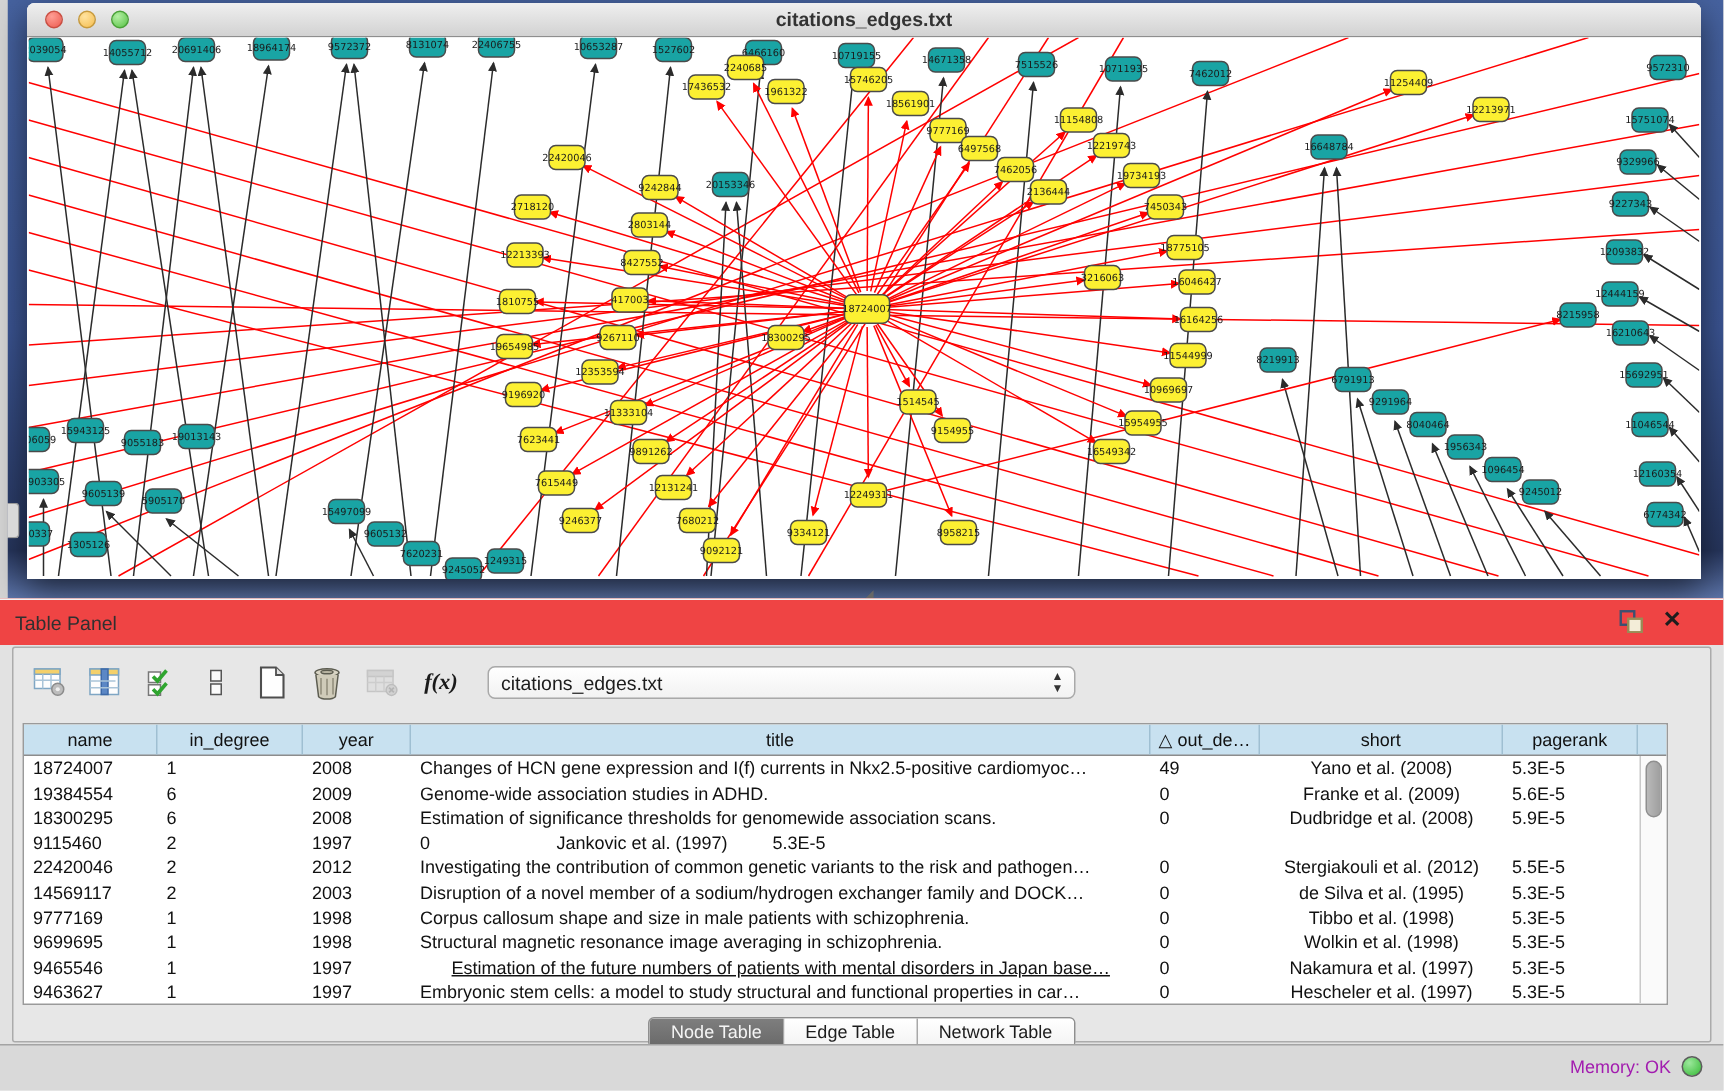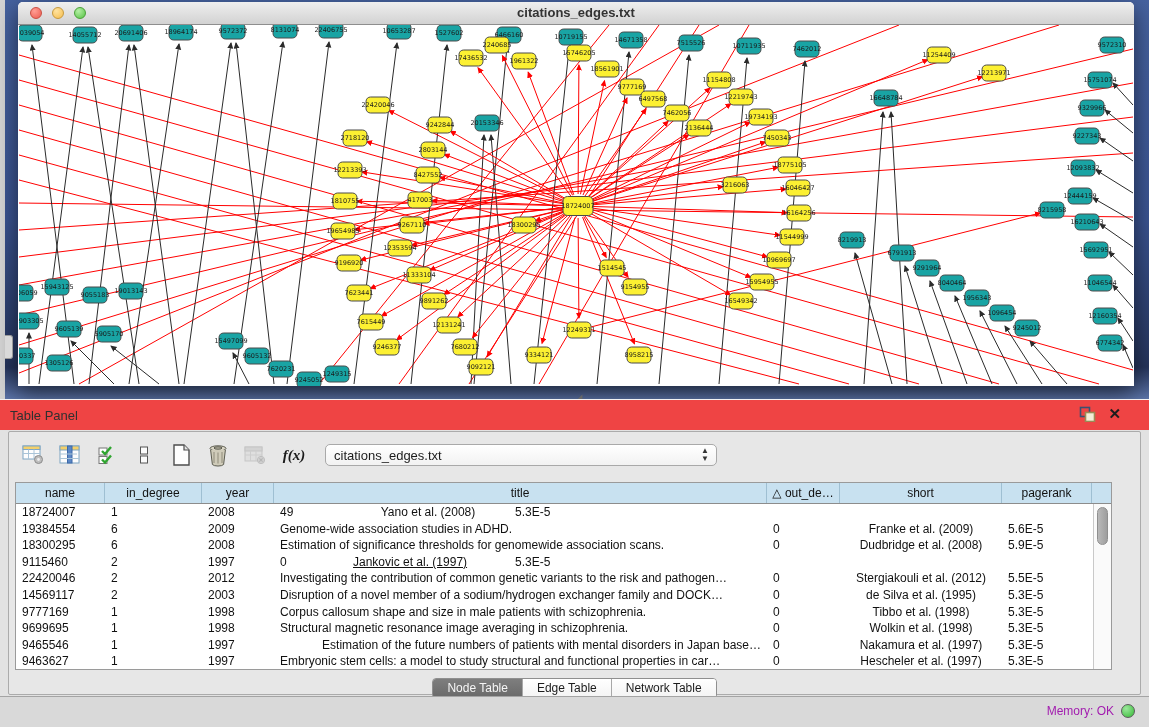--- a/index.html
+++ b/index.html
@@ -764,20 +764,21 @@
             <div class="th" style="width: 493px;">title</div>
             <div class="th" style="width: 73px;">△ out_de…</div>
             <div class="th" style="width: 162px;">short</div>
             <div class="th" style="width: 90px;">pagerank</div>
           </div>
         <div class="tbody" id="tbody">
             <div class="tr">
               <div class="td" style="width: 89px; text-align: left;">18724007</div>
               <div class="td" style="width: 97px; text-align: left;">1</div>
               <div class="td" style="width: 72px; text-align: left;">2008</div>
+              <div class="td" style="width: 493px; text-align: left;">Changes of HCN gene expression and I(f) currents in Nkx2.5-positive cardiomyoc…</div>
               <div class="td" style="width: 73px; text-align: left;">49</div>
               <div class="td" style="width: 162px; text-align: center;">Yano et al. (2008)</div>
               <div class="td" style="width: 90px; text-align: left;">5.3E-5</div>
             </div>
             <div class="tr">
               <div class="td" style="width: 89px; text-align: left;">19384554</div>
               <div class="td" style="width: 97px; text-align: left;">6</div>
               <div class="td" style="width: 72px; text-align: left;">2009</div>
               <div class="td" style="width: 493px; text-align: left;">Genome-wide association studies in ADHD.</div>
               <div class="td" style="width: 73px; text-align: left;">0</div>
@@ -791,21 +792,21 @@
               <div class="td" style="width: 493px; text-align: left;">Estimation of significance thresholds for genomewide association scans.</div>
               <div class="td" style="width: 73px; text-align: left;">0</div>
               <div class="td" style="width: 162px; text-align: center;">Dudbridge et al. (2008)</div>
               <div class="td" style="width: 90px; text-align: left;">5.9E-5</div>
             </div>
             <div class="tr">
               <div class="td" style="width: 89px; text-align: left;">9115460</div>
               <div class="td" style="width: 97px; text-align: left;">2</div>
               <div class="td" style="width: 72px; text-align: left;">1997</div>
               <div class="td" style="width: 73px; text-align: left;">0</div>
-              <div class="td" style="width: 162px;  text-decoration: underline;">Jankovic et al. (1997)</div>
+              <div class="td" style="width: 162px; text-align: center;">Jankovic et al. (1997)</div>
               <div class="td" style="width: 90px; text-align: left;">5.3E-5</div>
             </div>
             <div class="tr">
               <div class="td" style="width: 89px; text-align: left;">22420046</div>
               <div class="td" style="width: 97px; text-align: left;">2</div>
               <div class="td" style="width: 72px; text-align: left;">2012</div>
               <div class="td" style="width: 493px; text-align: left;">Investigating the contribution of common genetic variants to the risk and pathogen…</div>
               <div class="td" style="width: 73px; text-align: left;">0</div>
               <div class="td" style="width: 162px; text-align: center;">Stergiakouli et al. (2012)</div>
               <div class="td" style="width: 90px; text-align: left;">5.5E-5</div>
@@ -834,21 +835,21 @@
               <div class="td" style="width: 72px; text-align: left;">1998</div>
               <div class="td" style="width: 493px; text-align: left;">Structural magnetic resonance image averaging in schizophrenia.</div>
               <div class="td" style="width: 73px; text-align: left;">0</div>
               <div class="td" style="width: 162px; text-align: center;">Wolkin et al. (1998)</div>
               <div class="td" style="width: 90px; text-align: left;">5.3E-5</div>
             </div>
             <div class="tr">
               <div class="td" style="width: 89px; text-align: left;">9465546</div>
               <div class="td" style="width: 97px; text-align: left;">1</div>
               <div class="td" style="width: 72px; text-align: left;">1997</div>
-              <div class="td" style="width: 493px; text-align: right;">Estimation of the future numbers of patients with mental disorders in Japan base…</div>
+              <div class="td" style="width: 493px; text-align: center; text-decoration: underline;">Estimation of the future numbers of patients with mental disorders in Japan base…</div>
               <div class="td" style="width: 73px; text-align: left;">0</div>
               <div class="td" style="width: 162px; text-align: center;">Nakamura et al. (1997)</div>
               <div class="td" style="width: 90px; text-align: left;">5.3E-5</div>
             </div>
             <div class="tr">
               <div class="td" style="width: 89px; text-align: left;">9463627</div>
               <div class="td" style="width: 97px; text-align: left;">1</div>
               <div class="td" style="width: 72px; text-align: left;">1997</div>
               <div class="td" style="width: 493px; text-align: left;">Embryonic stem cells: a model to study structural and functional properties in car…</div>
               <div class="td" style="width: 73px; text-align: left;">0</div>

